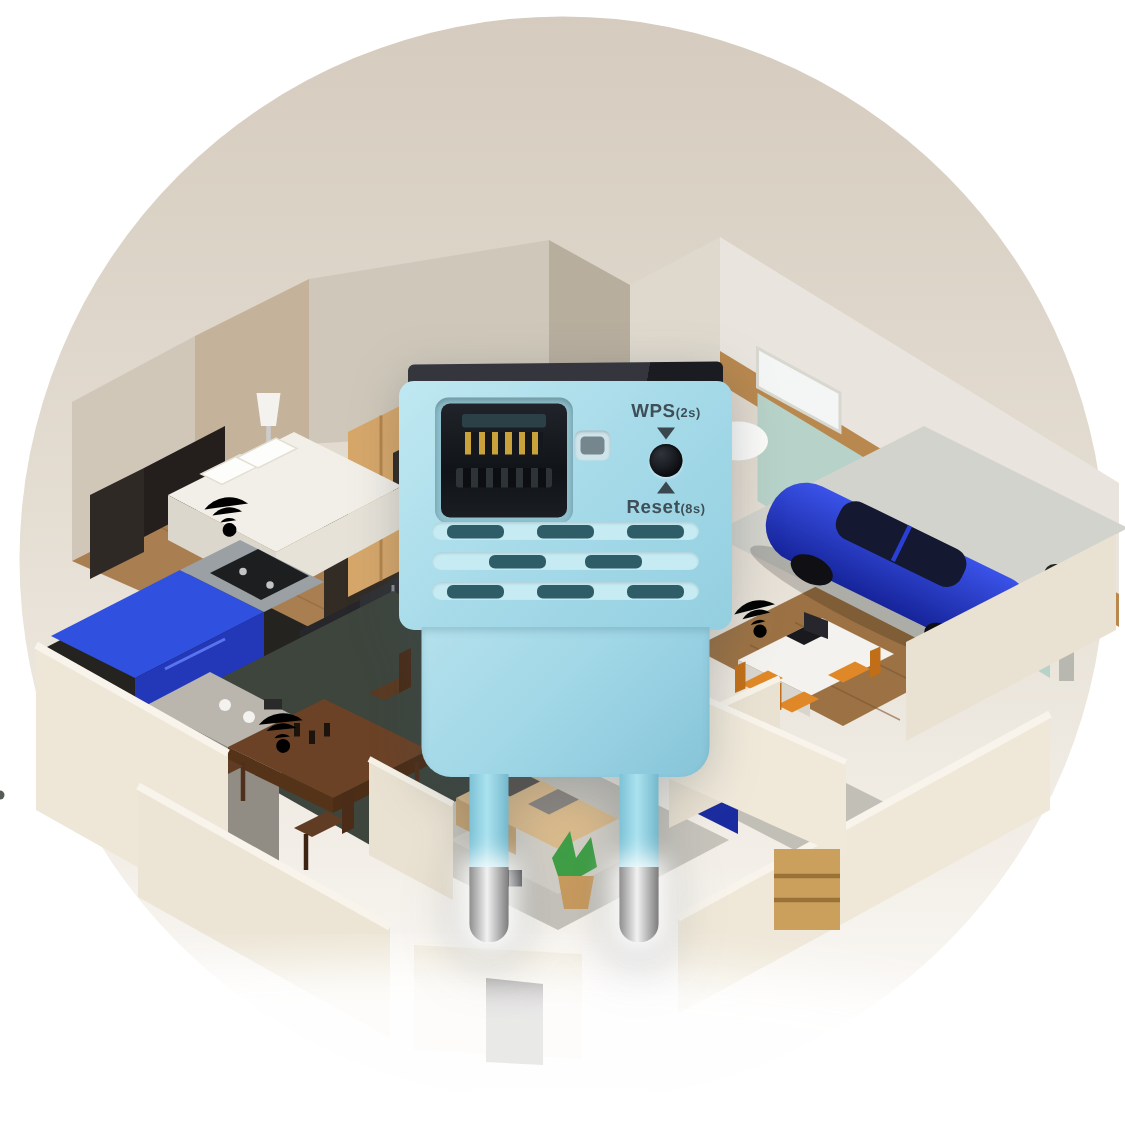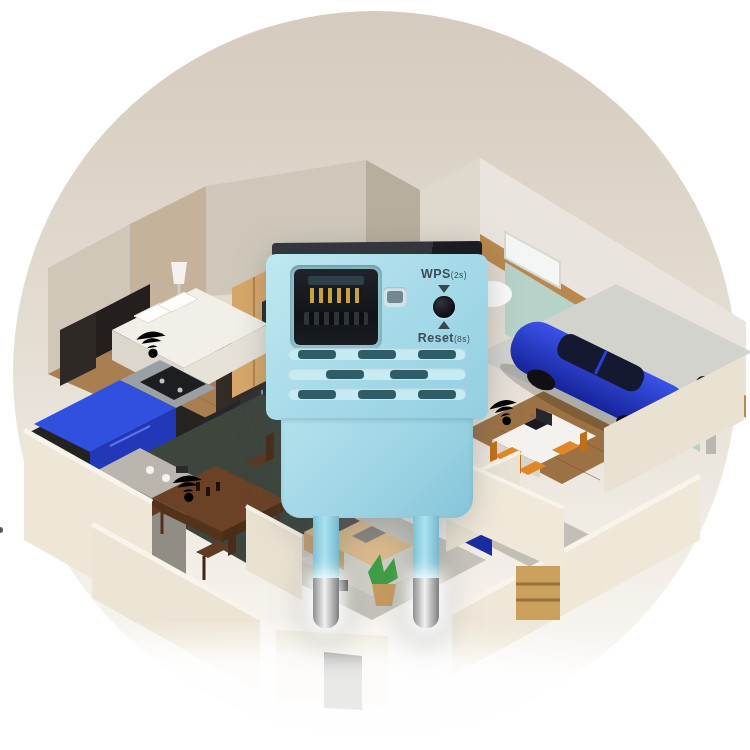--- a/index.html
+++ b/index.html
@@ -22,21 +22,21 @@
   .eth-slot{width:56px;height:9px;margin-top:7px;background:#2c4048;border-radius:2px;}
   .eth-pins{width:52px;height:15px;margin-top:3px;
        background:repeating-linear-gradient(90deg,#c9a23c 0 4px,#14171c 4px 9px);}
   .eth-comb{width:64px;height:13px;margin-top:9px;
        background:repeating-linear-gradient(90deg,#2e3338 0 5px,#0c0e11 5px 10px);border-radius:2px;}
   .led{position:absolute;left:117px;top:33px;width:24px;height:20px;border-radius:5px;
        background:#cfe3ea;box-shadow:inset 0 1px 2px rgba(0,0,0,.2);}
   .led-inner{position:absolute;left:4px;top:4px;width:16px;height:12px;border-radius:3px;background:#76868d;}
   .ctl{position:absolute;left:138px;top:14px;width:80px;text-align:center;color:var(--c-label,#3f4e57);}
   .ctl .lbl{font-size:12.5px;font-weight:700;letter-spacing:.4px;line-height:13px;}
-  .ctl .lbl small{font-size:8.5px;font-weight:400;}
+  .ctl .lbl small{font-size:8.5px;font-weight:700;}
   .tri{width:0;height:0;margin:3px auto;}
   .tri-down{border-left:6px solid transparent;border-right:6px solid transparent;border-top:8px solid #3a474f;}
   .tri-up{border-left:6px solid transparent;border-right:6px solid transparent;border-bottom:8px solid #3a474f;}
   .push-btn{width:22px;height:22px;margin:1px auto;border-radius:50%;
        background:radial-gradient(circle at 35% 30%,#30343b,var(--c-btn,#0c0e11) 70%);
        box-shadow:0 1px 2px rgba(255,255,255,.5),inset 0 1px 2px rgba(0,0,0,.6);}
   .vents{position:absolute;left:0;top:94px;width:222px;}
   .vent-row{width:178px;height:12px;margin:0 auto 8px;background:#c6ebf3;border-radius:6px;
        display:flex;align-items:center;box-shadow:inset 0 1px 2px rgba(0,0,0,.12);}
   .vent-row.r13{justify-content:space-between;padding:0 10px;width:158px;}

